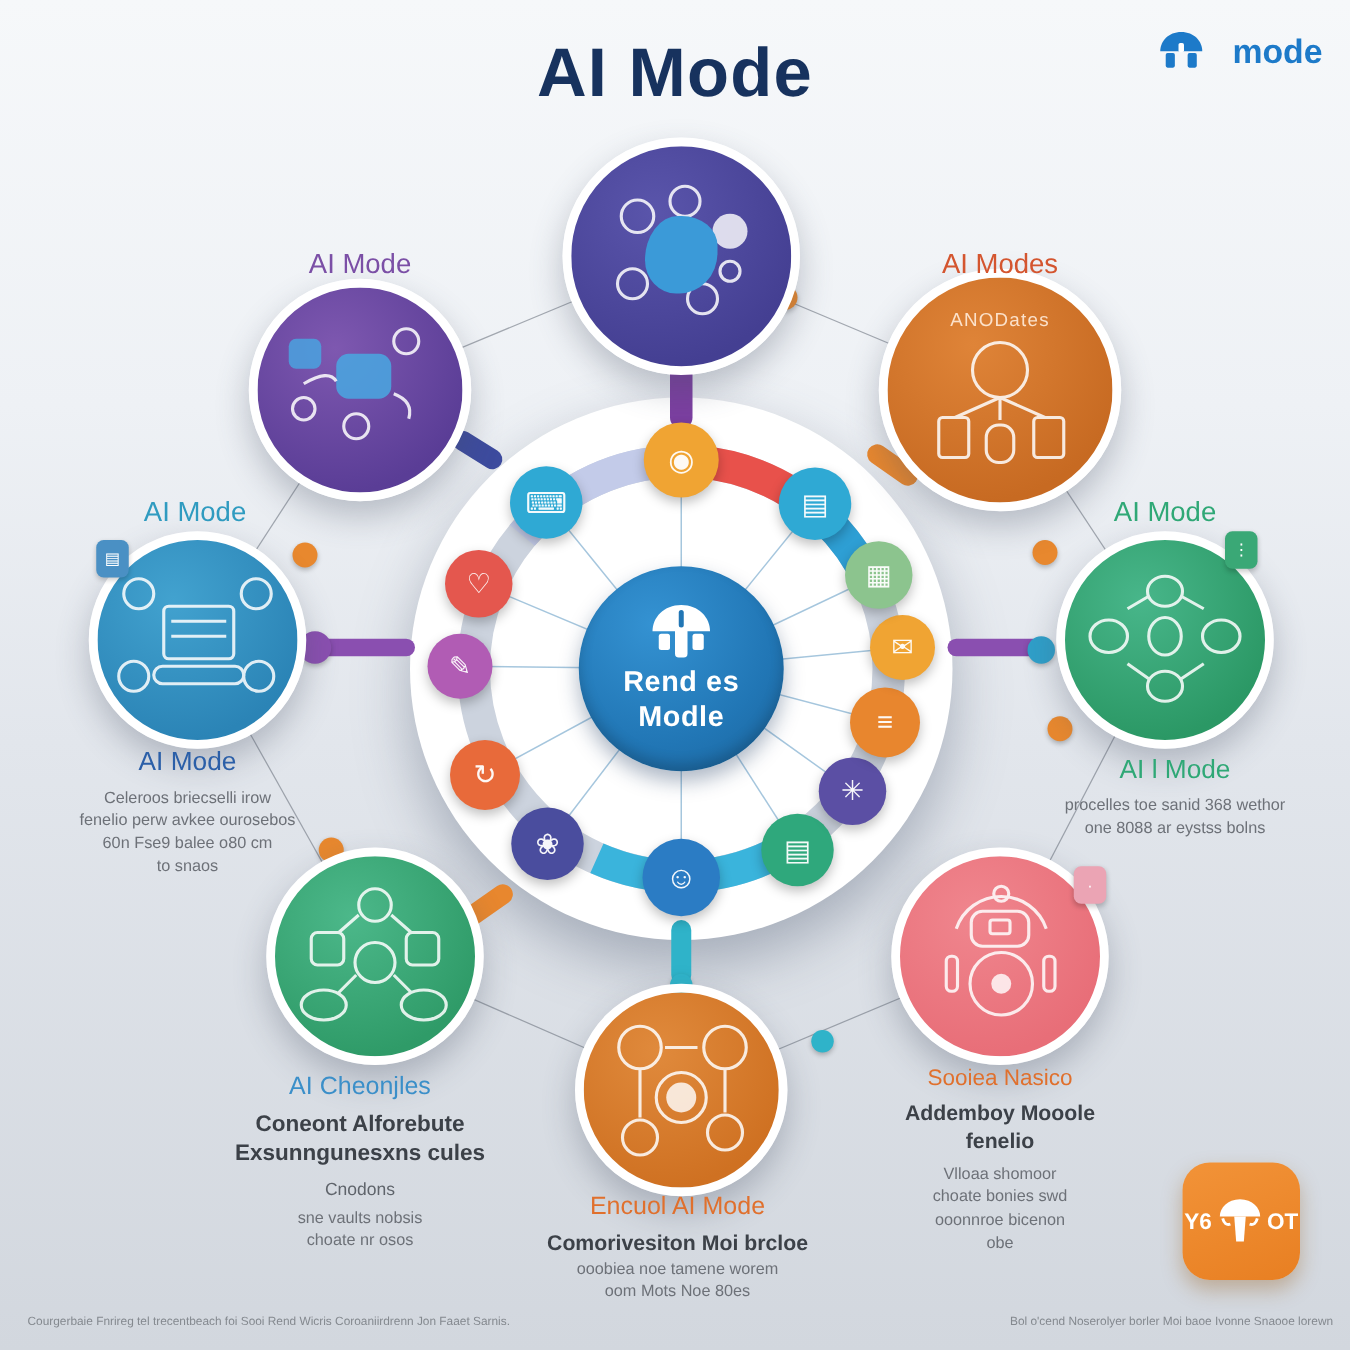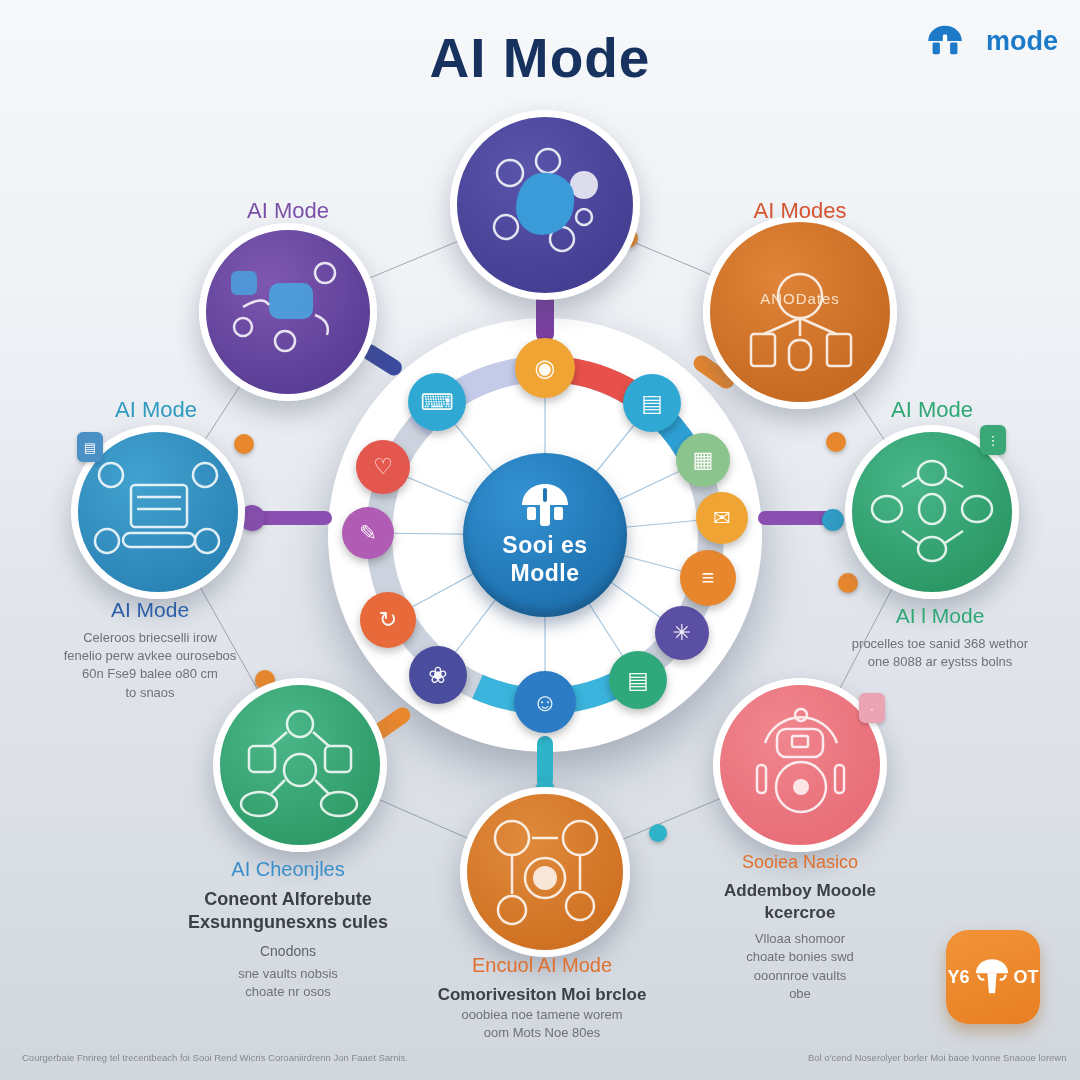--- a/index.html
+++ b/index.html
@@ -27,21 +27,21 @@
     box-shadow:0 8px 16px rgba(20,50,90,.35), inset 0 -6px 10px rgba(0,0,0,.18);
     display:flex;flex-direction:column;align-items:center;justify-content:center;gap:4px;}
   .hub-label{color:#ffffff;font-size:23px;font-weight:600;text-align:center;line-height:1.2;letter-spacing:.5px;}
   
   .sat{position:absolute;border-radius:50%;box-sizing:border-box;border:7px solid #ffffff;z-index:4;
     box-shadow:0 12px 26px rgba(70,80,100,.32);display:flex;align-items:center;justify-content:center;}
   .doodle{stroke:#ffffff;stroke-width:2.5;fill:none;opacity:.85;position:relative;}
   .blob{position:absolute;left:50%;top:50%;transform:translate(-50%,-52%);width:58px;height:62px;
     background:#3b9ad8;border-radius:48% 52% 55% 45% / 60% 40% 55% 45%;z-index:1;}
   .sat-inner-text{position:absolute;left:50%;top:26px;transform:translateX(-50%);
-    color:rgba(255,236,220,.9);font-size:15px;letter-spacing:1px;z-index:2;white-space:nowrap;margin-top:42px;}
+    color:rgba(255,236,220,.9);font-size:15px;letter-spacing:1px;z-index:2;white-space:nowrap;}
   
   .sat-label{position:absolute;transform:translate(-50%,-50%);font-size:22px;font-weight:500;z-index:6;white-space:nowrap;}
   .tblock{position:absolute;transform:translateX(-50%);text-align:center;z-index:6;}
   .tblock .head{font-size:21px;font-weight:500;margin-bottom:7px;}
   .tblock .bold{font-size:18px;font-weight:600;color:#3c4148;line-height:1.3;}
   .tblock .mid{font-size:14px;color:#5f646b;margin-top:8px;}
   .tblock .line{font-size:13px;color:#6d7178;line-height:1.4;}
   .tblock .gap{height:6px;}
   .badge{position:absolute;border-radius:6px;z-index:5;display:flex;align-items:center;justify-content:center;
     color:#fff;font-size:13px;box-shadow:0 2px 4px rgba(0,0,0,.2);}
@@ -102,21 +102,21 @@
     </svg>
   <div class="hub">
     <svg width="52" height="46" viewBox="0 0 52 46">
       <path d="M26 2 C12 2 3 12 3 23 L49 23 C49 12 40 2 26 2 Z" fill="#ffffff"></path>
       <rect x="8" y="25" width="9" height="13" rx="2" fill="#ffffff"></rect>
       <rect x="35" y="25" width="9" height="13" rx="2" fill="#ffffff"></rect>
       <rect x="21" y="16" width="10" height="28" rx="3" fill="#ffffff"></rect>
       <rect x="24" y="6" width="4" height="14" rx="2" fill="#2176b5"></rect>
     </svg>
     <div class="hub-label">
-      <div>Sooi es</div>
+      <div>Rend es</div>
       <div>Modle</div>
     </div>
   </div>
 
   <div class="sat" style="height: 190px; width: 190px; left: 450px; top: 110px; background: radial-gradient(circle at 38% 30%, rgb(90, 85, 171), rgb(68, 63, 146) 75%);">
     <div class="blob"></div>
     <svg class="doodle" width="130" height="120" viewBox="0 0 130 120">
       <circle cx="30" cy="28" r="13"></circle>
         <circle cx="68" cy="16" r="12"></circle>
       <circle cx="104" cy="40" r="14" fill="rgba(255,255,255,.95)" stroke="none"></circle>
@@ -242,25 +242,25 @@
   <div class="tblock" style="left:542px;top:954px;width:310px;">
     <div class="head" style="font-size: 20px; color: rgb(224, 112, 45); text-align: center;">Encuol AI Mode</div>
     <div class="bold" style="font-size:17px;">Comorivesiton Moi brcloe</div>
     <div class="line">ooobiea noe tamene worem</div>
     <div class="line">oom Mots Noe 80es</div>
   </div>
 
   <div class="tblock" style="left:800px;top:852px;width:280px;">
     <div class="head" style="font-size: 18px; color: rgb(224, 112, 45);">Sooiea Nasico</div>
     <div class="bold" style="font-size:17px;">Addemboy Mooole</div>
-    <div class="bold" style="font-size:17px;">kcercroe</div>
+    <div class="bold" style="font-size:17px;">fenelio</div>
     <div class="gap"></div>
     <div class="line">Vlloaa shomoor</div>
     <div class="line">choate bonies swd</div>
-    <div class="line">ooonnroe vaults</div>
+    <div class="line">ooonnroe bicenon</div>
     <div class="line">obe</div>
   </div>
 
   <div class="app-icon">
     <span>Y6</span>
     <svg width="40" height="42" viewBox="0 0 52 54">
       <path d="M26 4 C13 4 5 13 5 22 L47 22 C47 13 39 4 26 4 Z" fill="#ffffff"></path>
       <path d="M20 22 L32 22 L30 48 L22 48 Z" fill="#ffffff"></path>
       <path d="M8 24 Q10 32 16 30" stroke="#ffffff" stroke-width="3" fill="none"></path>
       <path d="M44 24 Q42 32 36 30" stroke="#ffffff" stroke-width="3" fill="none"></path>

